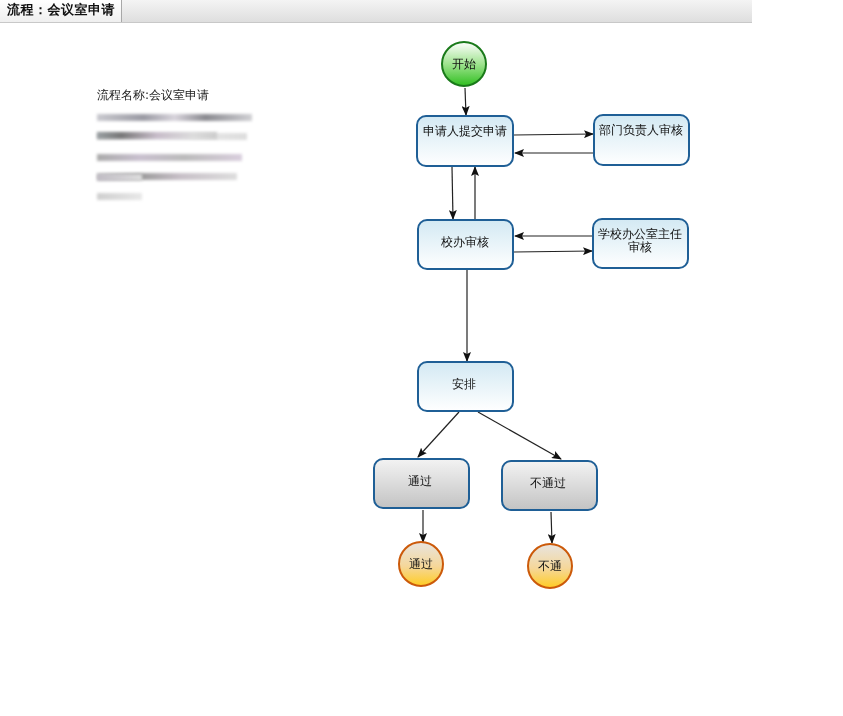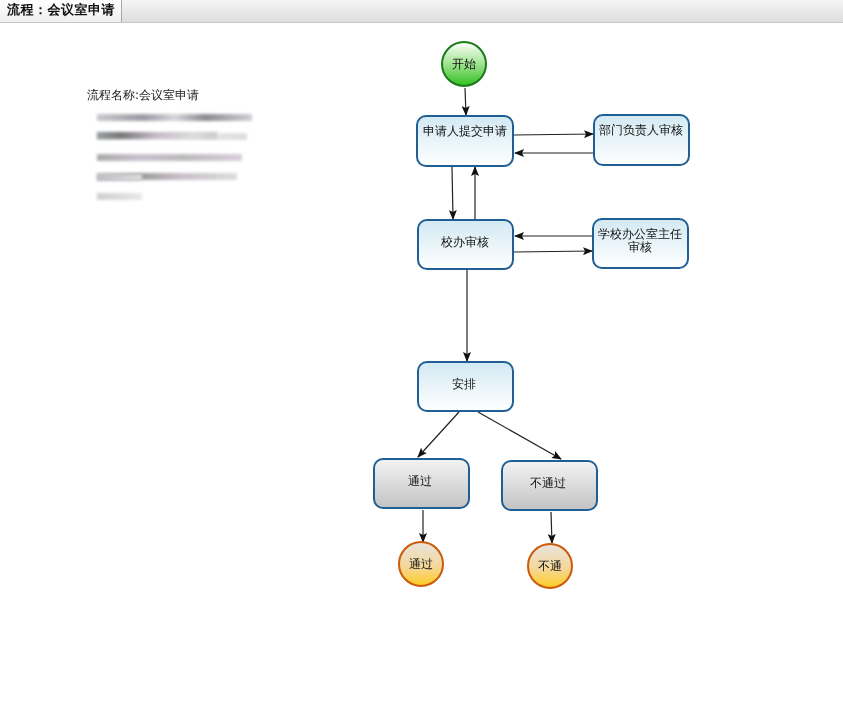--- a/index.html
+++ b/index.html
@@ -1,24 +1,24 @@
 <!DOCTYPE html>
 <html><head>
   <meta charset="utf-8">
   <style>
     html, body { margin: 0; padding: 0; background: #ffffff; }
     body { width: 843px; height: 716px; position: relative; overflow: hidden;
            font-family: "DejaVu Sans", "Liberation Sans", sans-serif; }
-    .tabbar { position: absolute; left: 0; top: 0; width: 843px; height: 22px;
+    .tabbar { position: absolute; left: 0; top: 0; width: 752px; height: 22px;
               background: linear-gradient(#f4f4f4, #dedede); border-bottom: 1px solid #c8c8c8; }
     .tabbar .tab { position: absolute; left: 0; top: 0; height: 22px; width: 122px;
                    background: linear-gradient(#ffffff, #efefef); border-right: 1px solid #a8a8a8;
                    font-size: 13px; font-weight: bold; line-height: 20px; padding-left: 7px;
                    box-sizing: border-box; color: #111; letter-spacing: 0.5px; }
-    .info { position: absolute; left: 87px; top: 87px; font-size: 12px; color: #222; }
+    .info { position: absolute; left: 97px; top: 87px; font-size: 12px; color: #222; }
     .blur { position: absolute; filter: blur(1.6px); }
     .blur span { display: inline-block; height: 7px; }
     svg { position: absolute; left: 0; top: 0; }
     .node-label { font-size: 12px; fill: #111; text-anchor: middle; }
   </style>
 </head>
 <body>
 
 <div class="tabbar">
   <div class="tab">流程：会议室申请</div>

